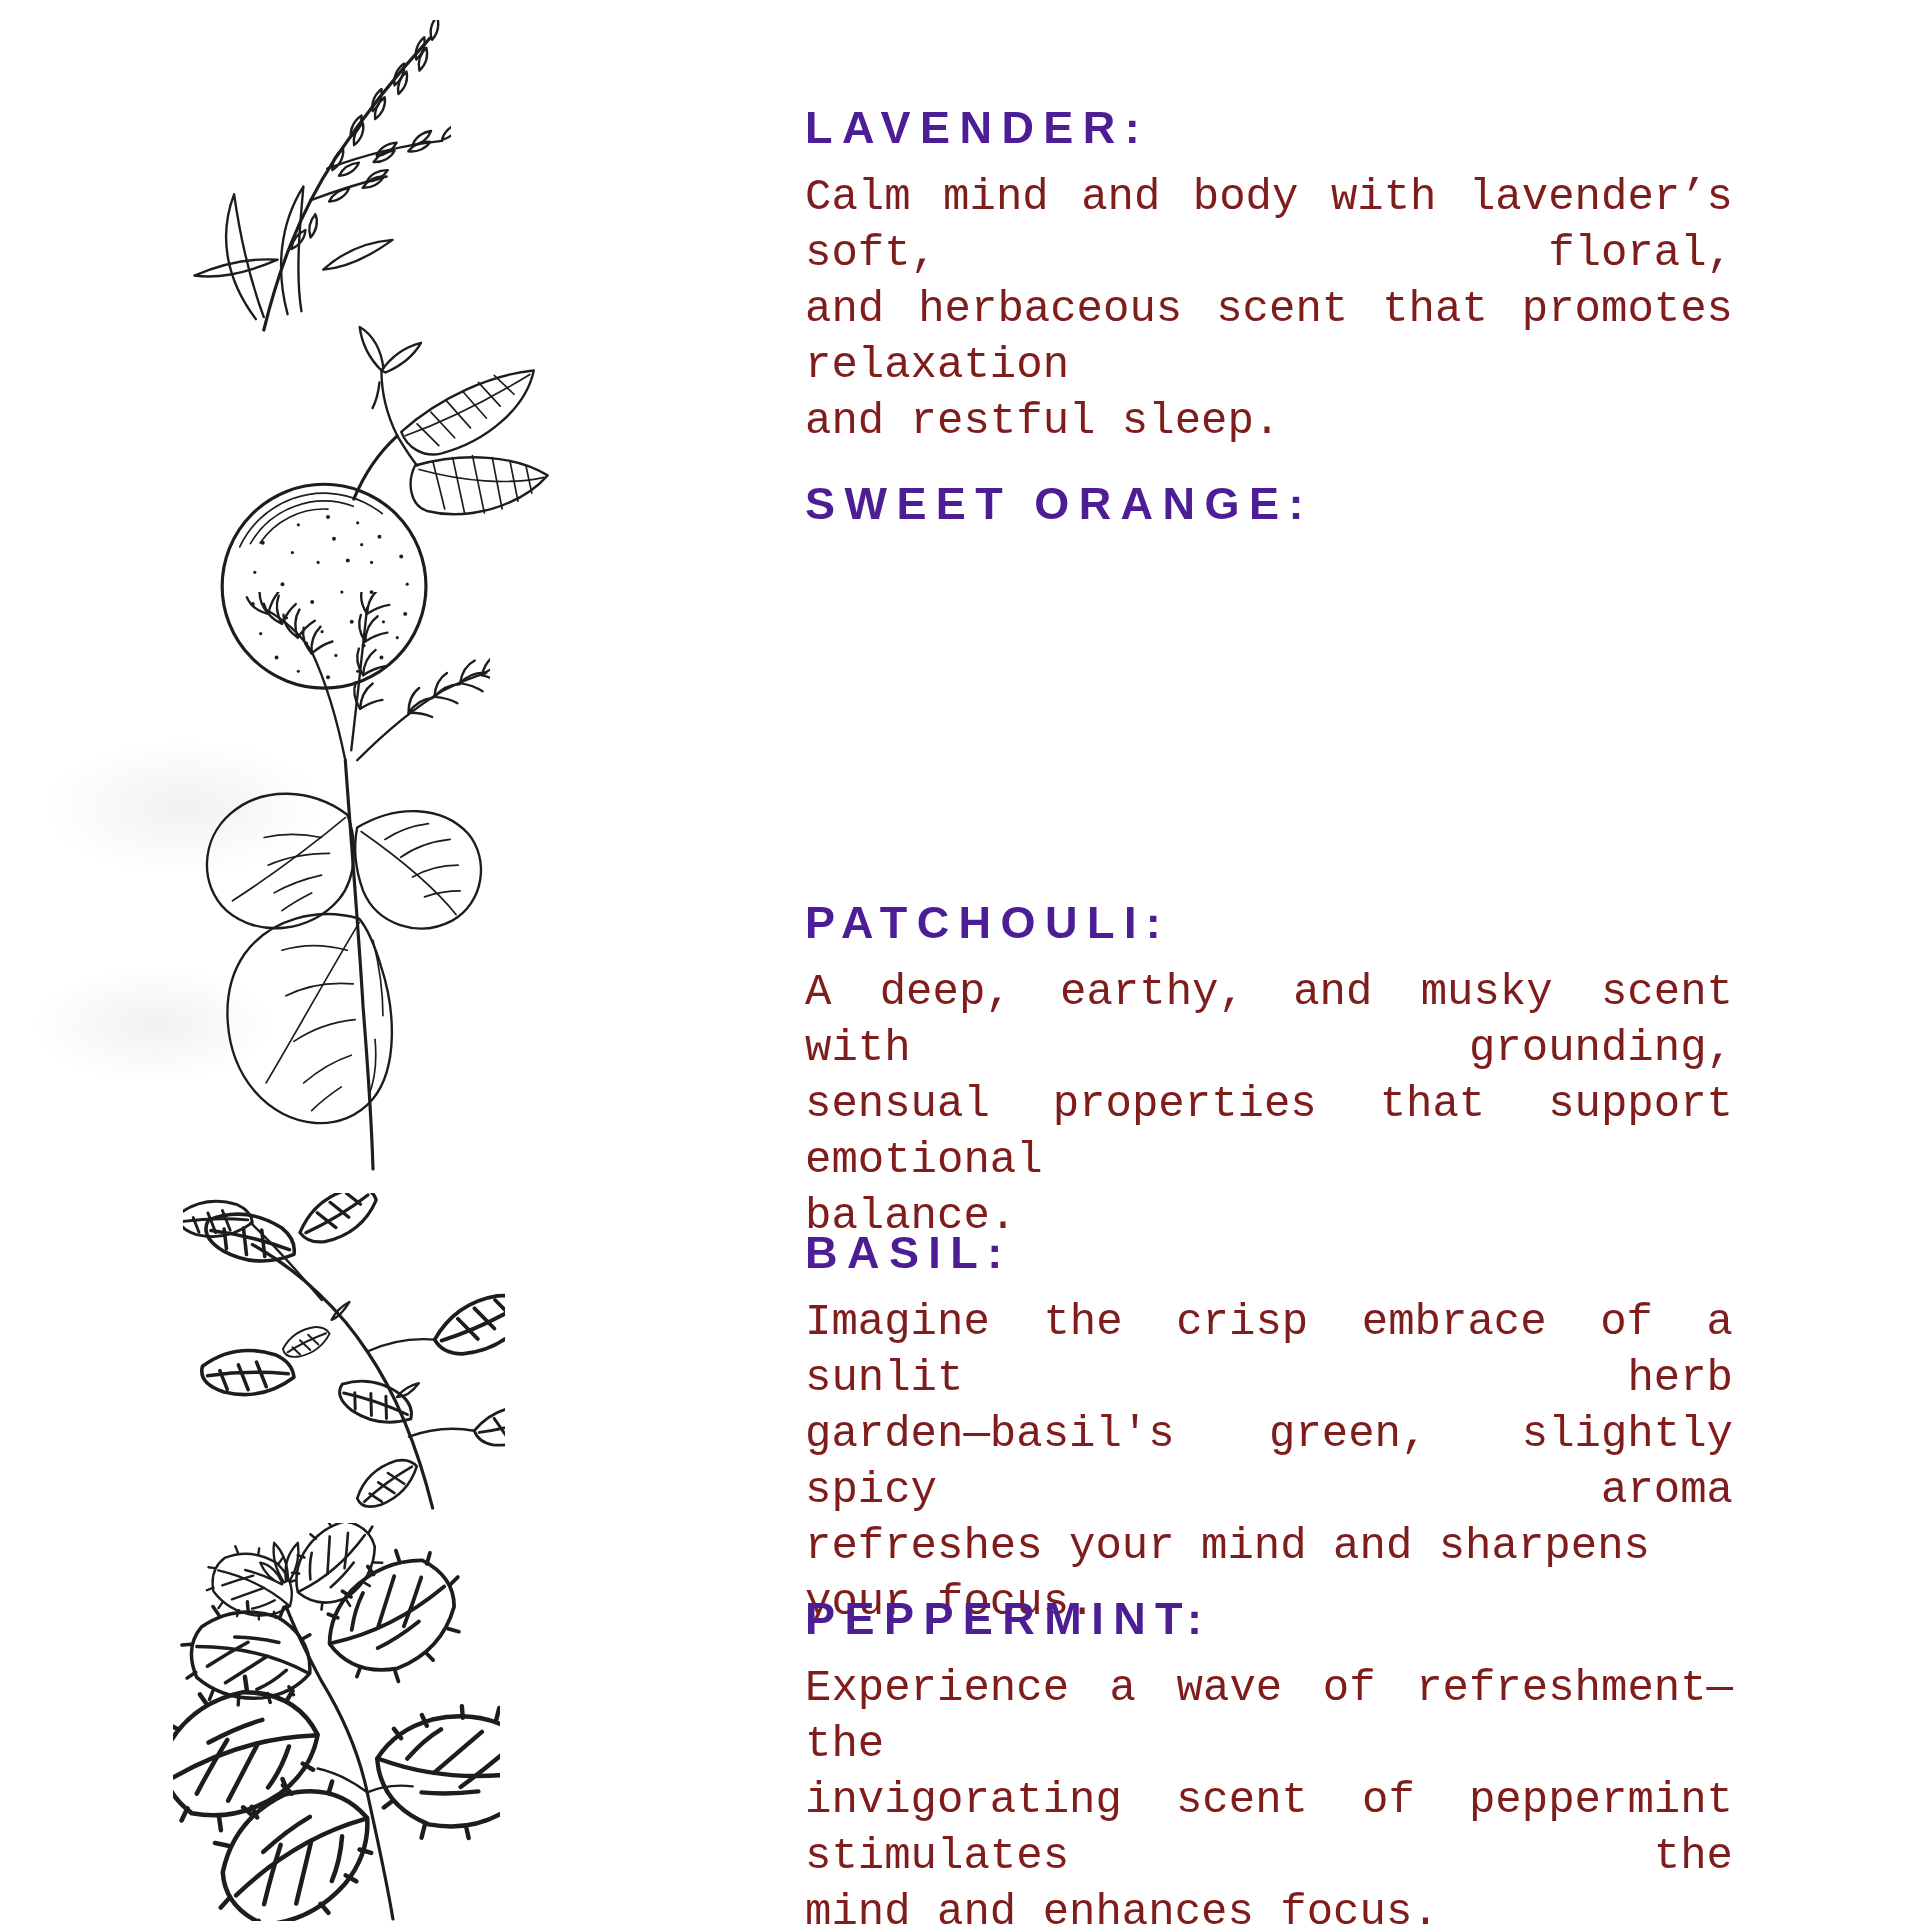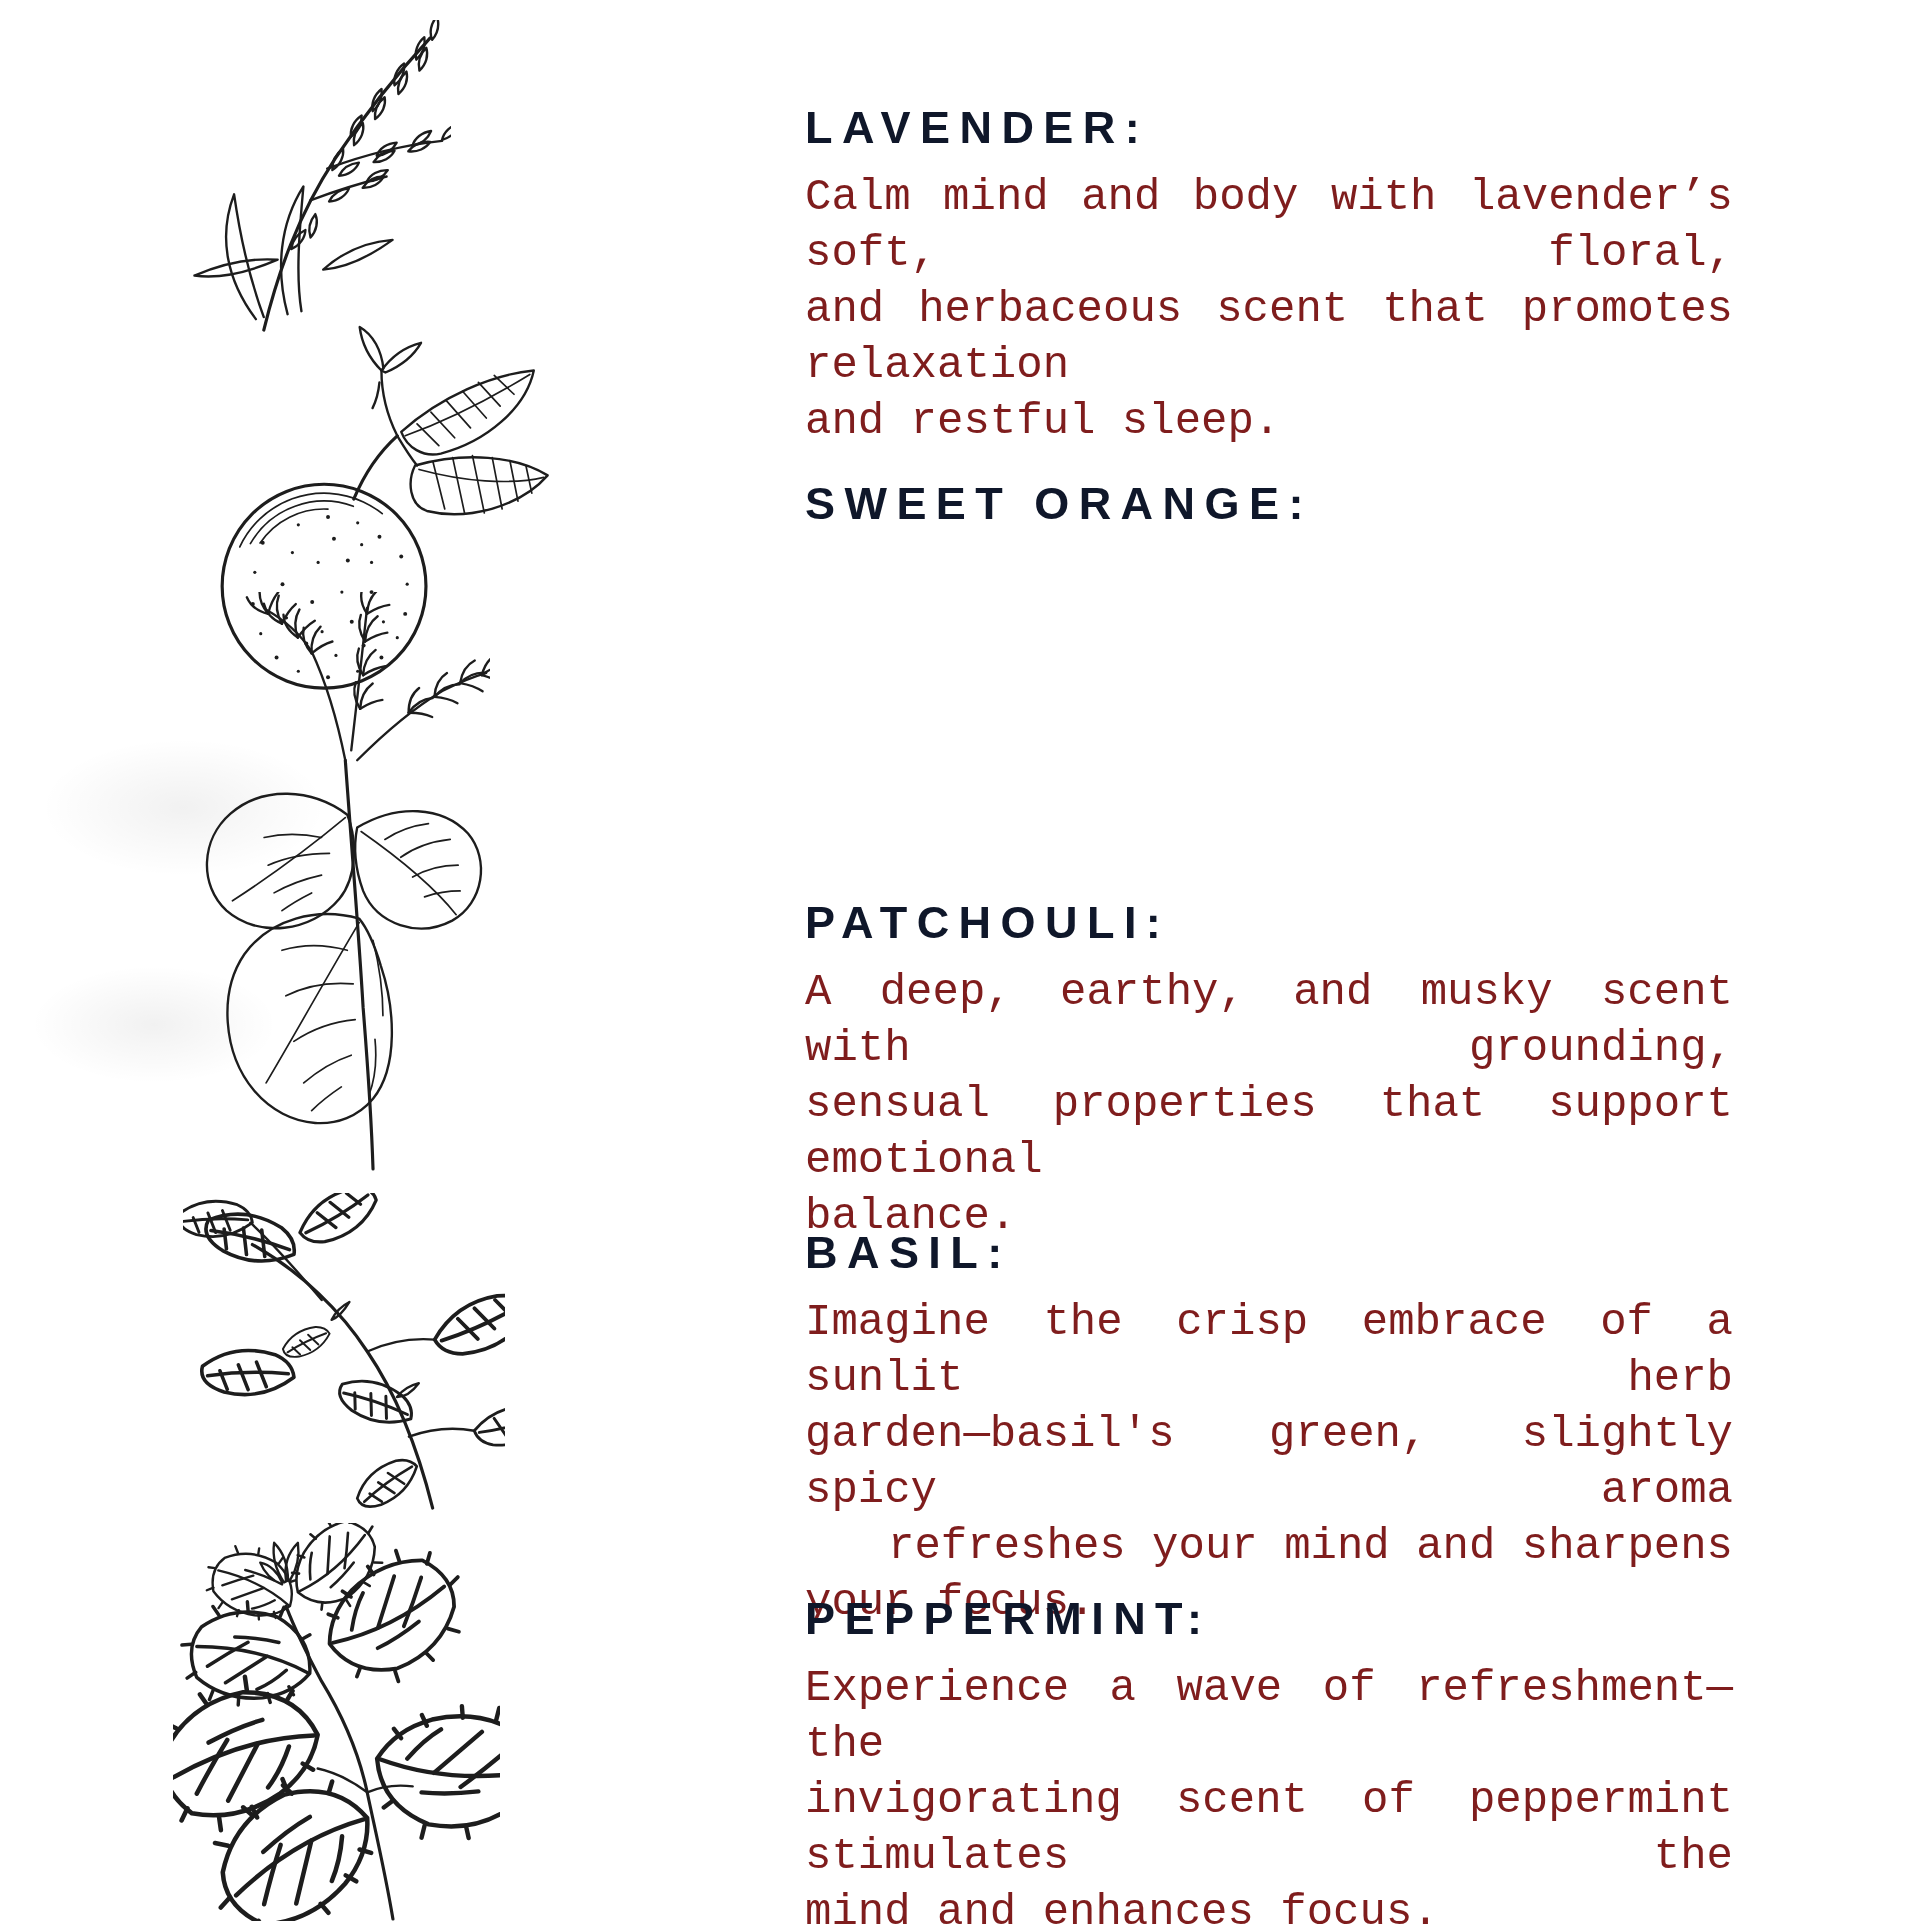--- a/index.html
+++ b/index.html
@@ -2,25 +2,25 @@
 <html><head>
 <meta charset="utf-8">
 <style>
   html,body{margin:0;padding:0;background:#ffffff;}
   .canvas{position:relative;width:1927px;height:1927px;background:#ffffff;overflow:hidden;
           font-family:"Liberation Serif",serif;color:#161616;}
 
   
   .textblock{position:absolute;left:805px;width:928px;}
   .heading{font-family:"Liberation Sans",sans-serif;font-weight:700;font-size:45px;
-           line-height:1.1;letter-spacing:.21em;color:#0f172a;margin:0 0 16px 0;}
+           line-height:1.1;letter-spacing:.21em;color:#4c1d95;margin:0 0 16px 0;}
   .bodycopy{margin:0;}
   .jline{font-family:Liberation Mono, monospace;font-size:44px;line-height:56px;color:#7f1d1d;
          text-align:justify;text-align-last:justify;white-space:normal;}
-  .jline.last{text-align:right;text-align-last:left;}
+  .jline.last{text-align:left;text-align-last:left;}
 
   
   .illus{position:absolute;margin:0;padding:0;}
   .illus svg{display:block;width:100%;height:100%;}
   .ink{stroke:#1d1d1d;fill:none;stroke-width:2.4;stroke-linecap:round;stroke-linejoin:round;}
   .ink .thick{stroke-width:3.2;}
   .ink .thin{stroke-width:1.7;}
   .dots circle{fill:#1d1d1d;stroke:none;}
   .smudge{position:absolute;background:radial-gradient(ellipse at center,rgba(0,0,0,.055),rgba(0,0,0,0) 70%);}
 </style>

